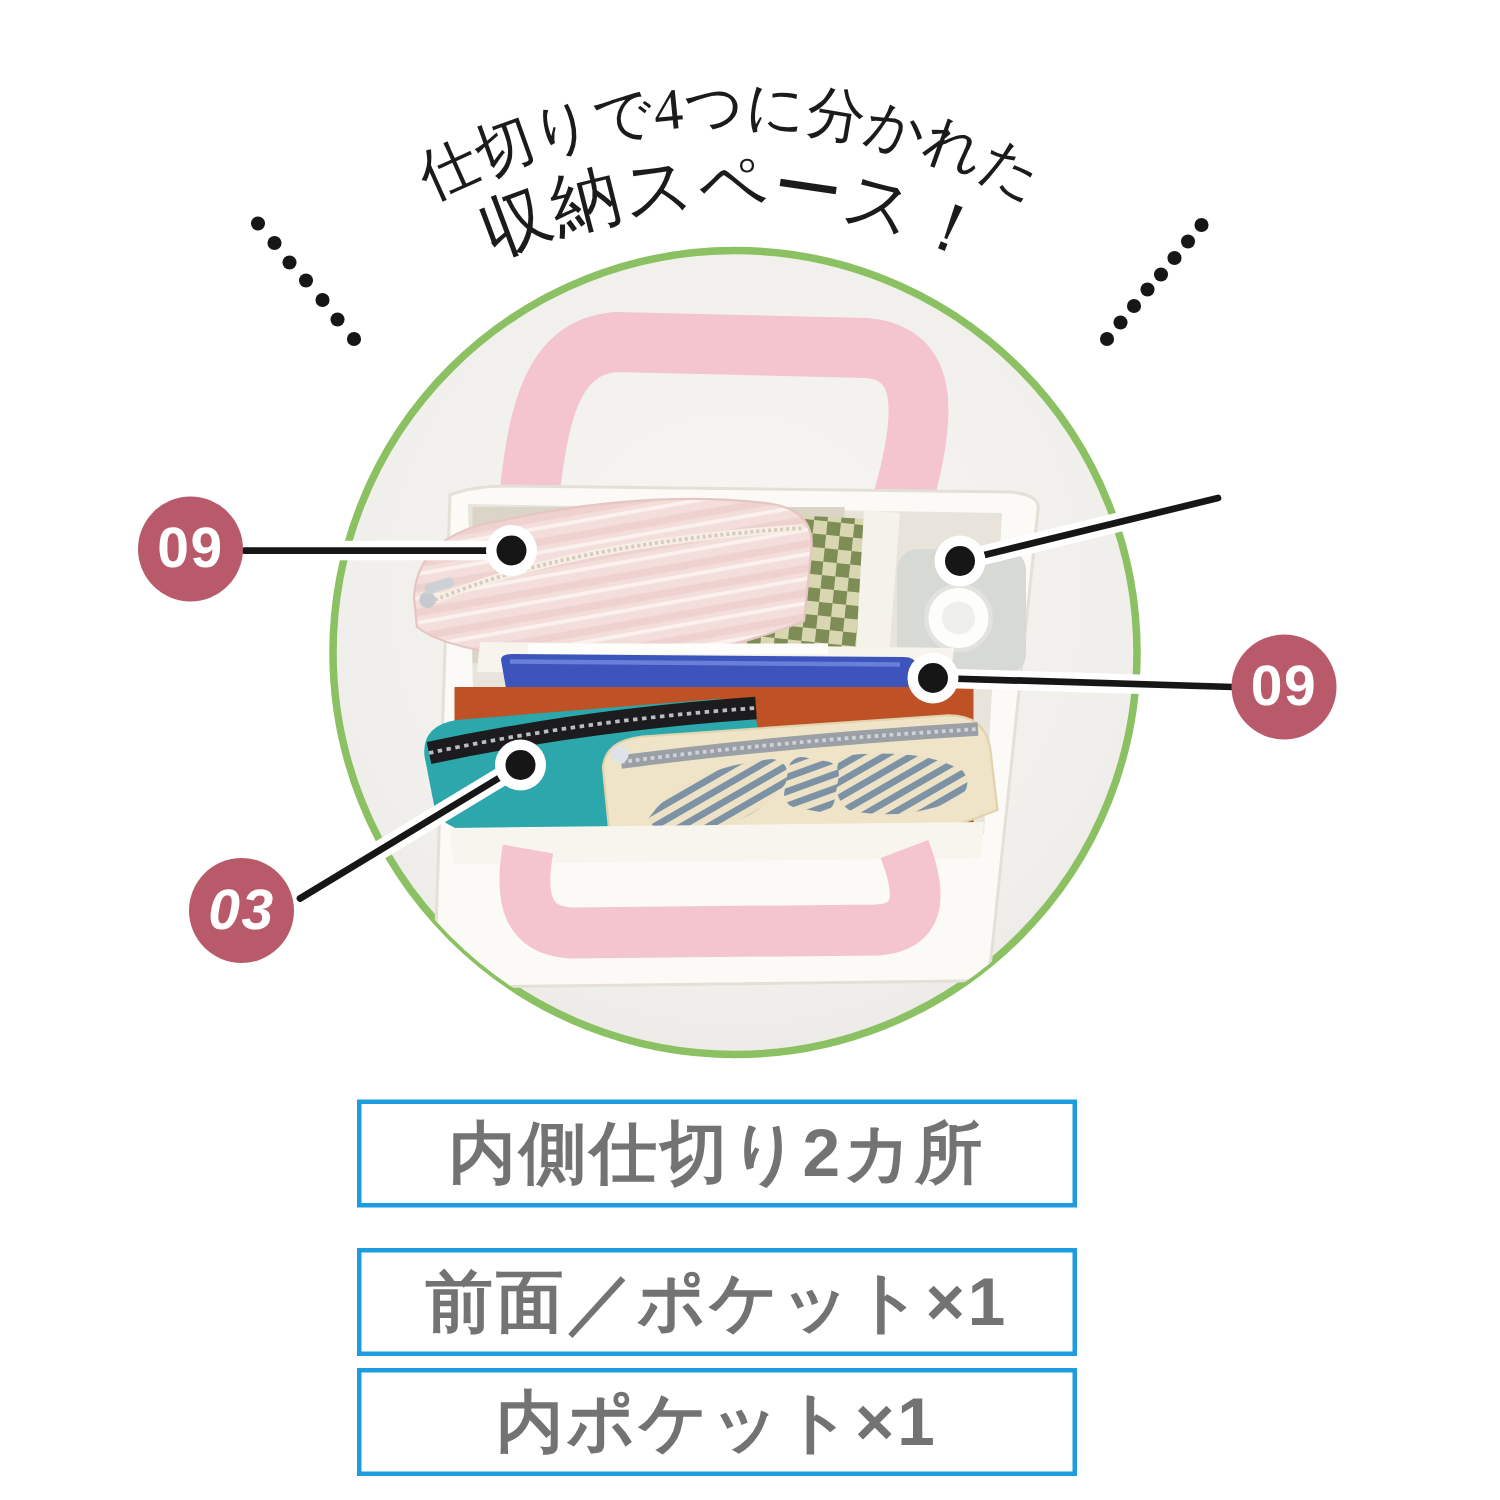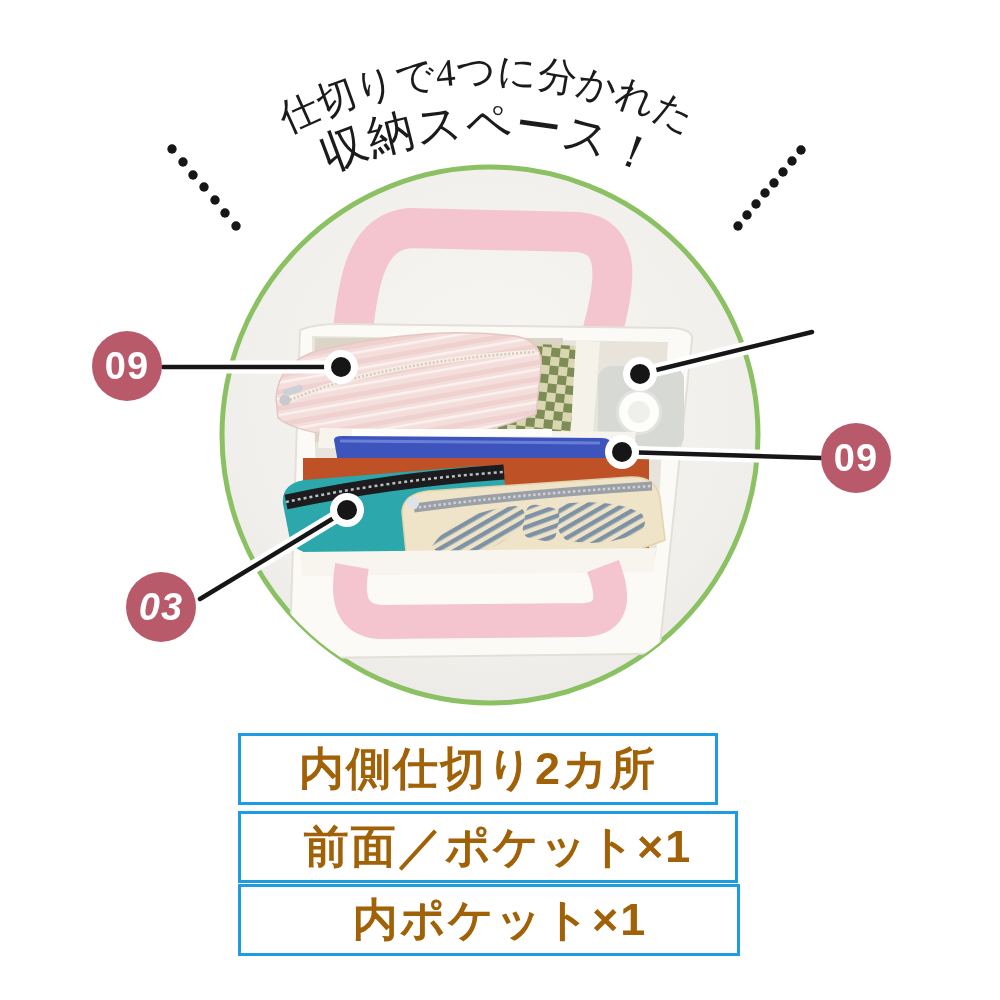--- a/index.html
+++ b/index.html
@@ -7,21 +7,21 @@
         font-family:"Liberation Sans", sans-serif;}
   #scene{position:absolute;left:0;top:0;}
   .arc-text{font-family:"Liberation Serif", serif;fill:#1b1b1b;}
   .arc-line1{font-size:39px;}
   .arc-line2{font-size:46px;letter-spacing:1px;}
   .badge{position:absolute;width:70px;height:70px;border-radius:50%;background:#b95a6b;
          color:#ffffff;display:flex;align-items:center;justify-content:center;
          font-size:38px;font-weight:bold;letter-spacing:1px;}
   .spec-box{position:absolute;left:238px;width:474px;height:66px;border:3px solid #1d9cdf;
             background:#ffffff;display:flex;align-items:center;justify-content:center;
-            color:#a16207;font-size:45px;font-weight:bold;letter-spacing:2px;white-space:nowrap;}
+            color:#737373;font-size:45px;font-weight:bold;letter-spacing:2px;white-space:nowrap;}
 </style>
 </head>
 <body>
 
 <div id="page">
 
 <svg id="scene" width="1000" height="1000" viewBox="0 0 1000 1000">
   <defs>
     <radialGradient id="photoBg" cx="50%" cy="42%" r="68%">
       <stop offset="0" stop-color="#f7f6f3"></stop>
@@ -162,16 +162,16 @@
       <circle cx="622" cy="452" r="10" fill="#161616" stroke="none"></circle>
     </g>
   </g>
 </svg>
 
 <div class="badge" style="left:92px;top:331px;">09</div>
 <div class="badge" style="left:126px;top:572px;font-style:italic;">03</div>
 <div class="badge" style="left:821px;top:423px;">09</div>
 
 <div class="spec-box" style="top:733px;">内側仕切り2カ所</div>
-<div class="spec-box" style="top:811px;padding-left:20px;">前面／ポケット×1</div>
-<div class="spec-box" style="top:884px;padding-left:22px;">内ポケット×1</div>
+<div class="spec-box" style="top:832px;">前面／ポケット×1</div>
+<div class="spec-box" style="top:912px;">内ポケット×1</div>
 
 </div>
 
 </body></html>

